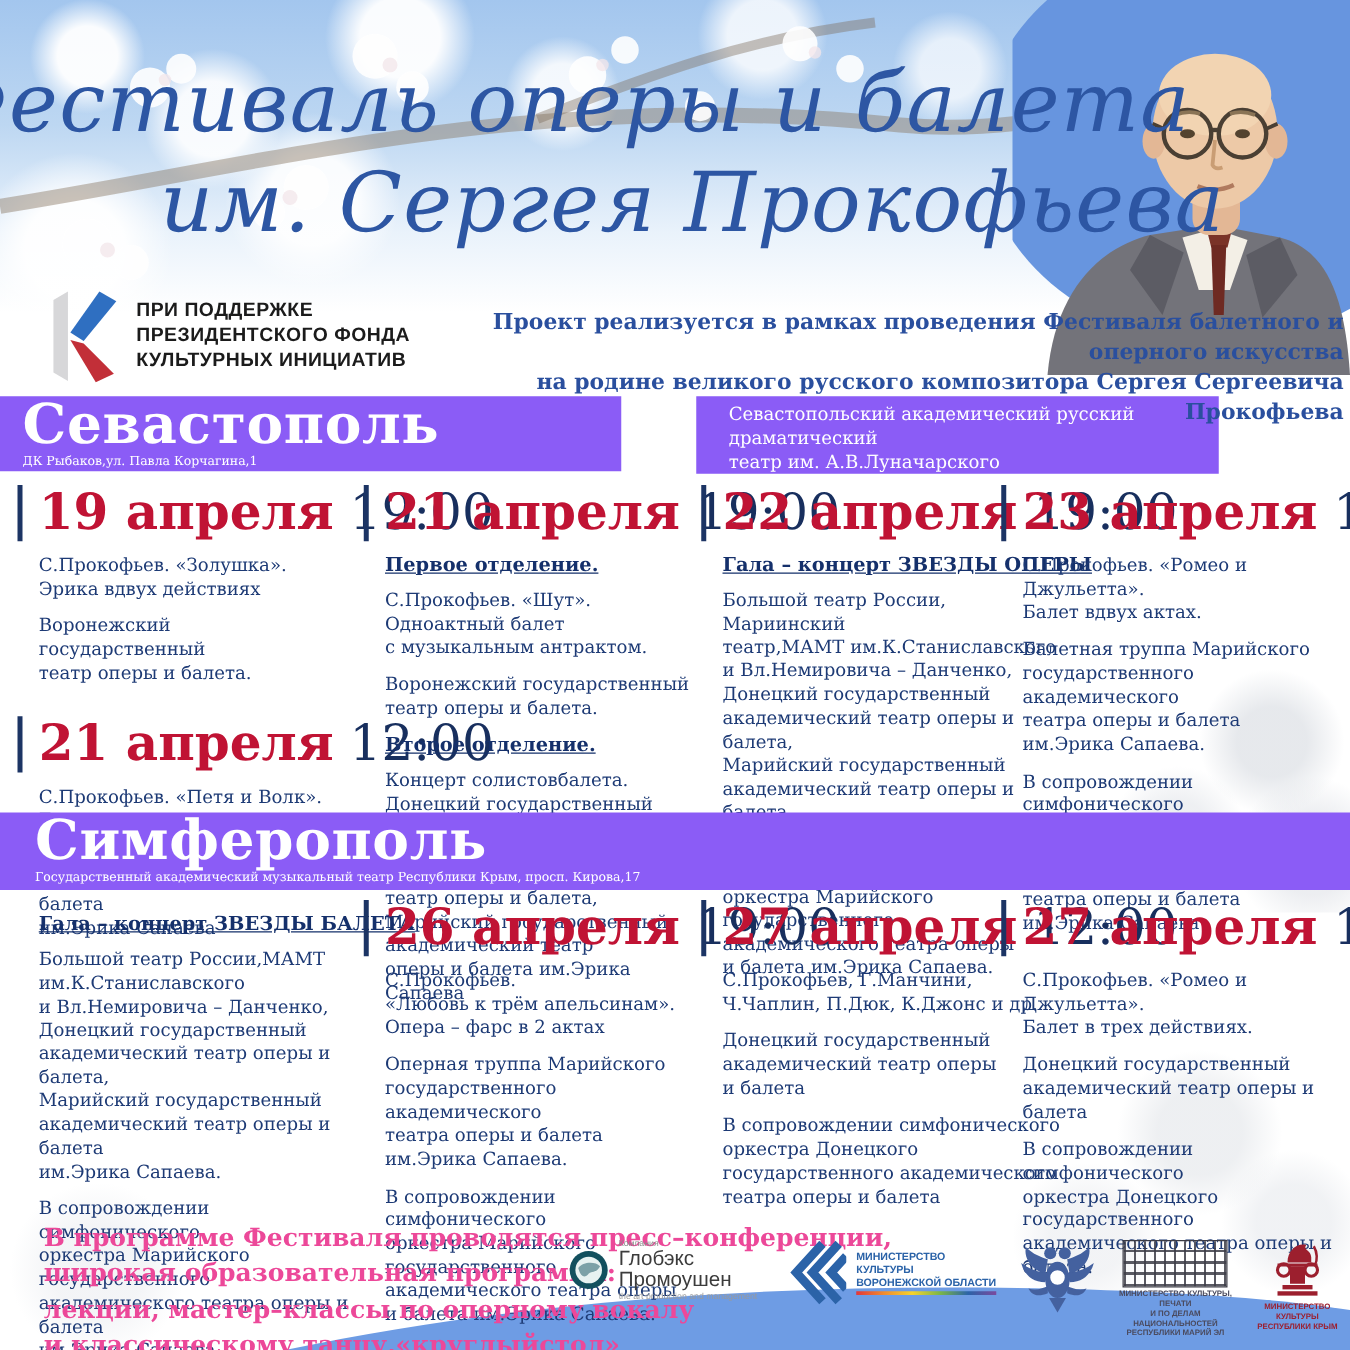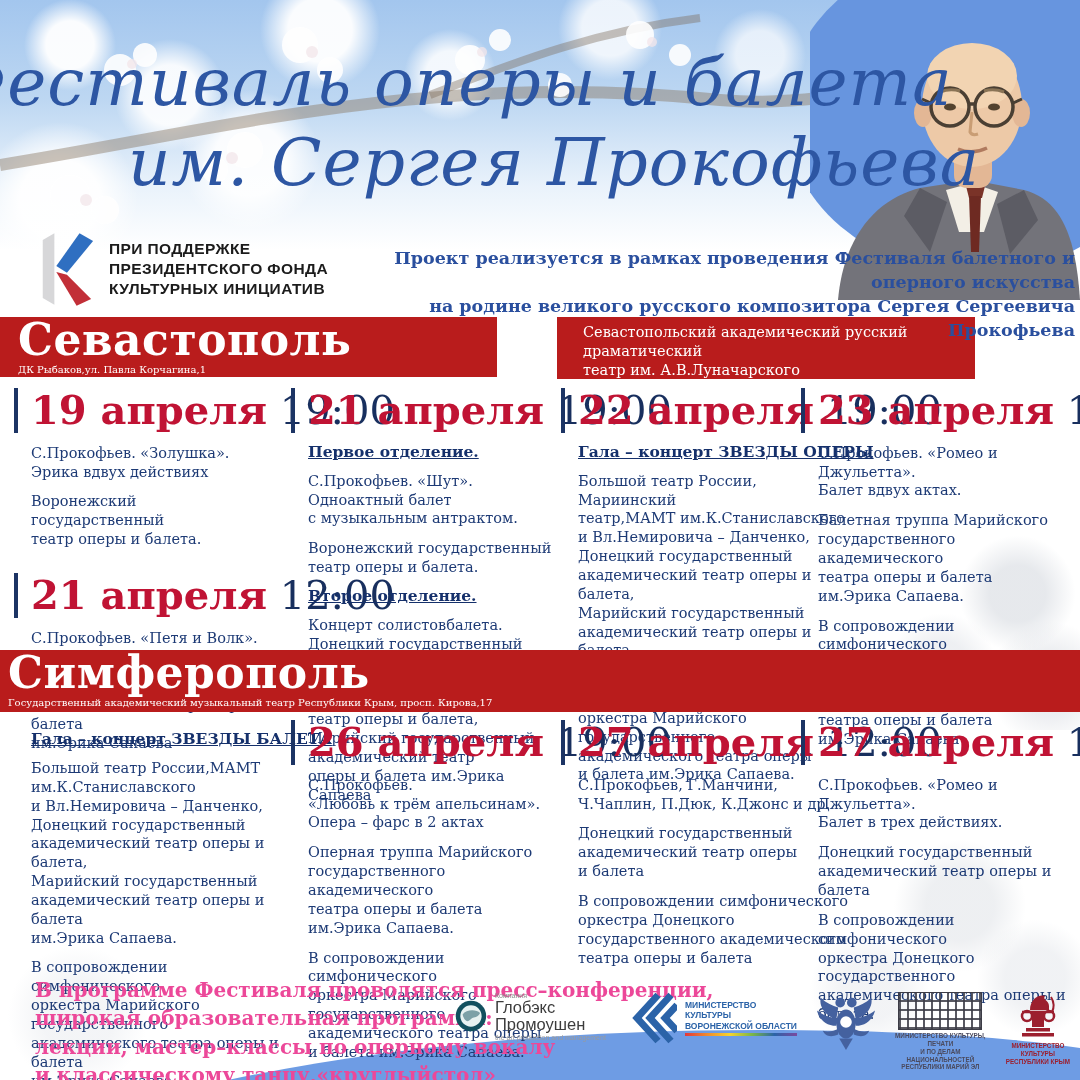--- a/index.html
+++ b/index.html
@@ -38,25 +38,25 @@
   .pfki .txt{
     font-family:"Liberation Sans",sans-serif;font-weight:bold;font-size:15.5px;
     line-height:1.3;color:#1b1b1b;letter-spacing:.4px;white-space:pre-line;
   }
   
   .subtitle{
     position:absolute;left:315px;top:246px;width:760px;z-index:3;text-align:right;
     font-weight:bold;font-size:17.5px;line-height:1.38;color:#2a4f9e;white-space:pre-line;
   }
   
-  .banner{background:#b91c1c;color:#ffffff;position:absolute;box-sizing:border-box;z-index:2;}
+  .banner{background:#8b5cf6;color:#ffffff;position:absolute;box-sizing:border-box;z-index:2;}
   .b-sev{top:317px;left:0;width:497px;height:60px;padding:1px 0 0 18px;}
   .b-sev-theatre{top:317px;left:557px;right:0;width:418px;height:62px;padding:6px 0 0 26px;
     font-size:14.5px;line-height:1.32;white-space:pre-line;}
-  .b-sim{top:650px;left:0;width:1080px;height:62px;padding:1px 0 0 8px;}
+  .b-sim{top:650px;left:0;width:1080px;height:62px;padding:1px 0 0 28px;}
   .city{font-size:44px;font-weight:bold;line-height:1.02;letter-spacing:.5px;}
   .venueline{font-size:10px;line-height:1.1;margin-top:1px;}
   
   .ev{position:absolute;color:#1d3a75;z-index:2;}
   .date{border-left:4px solid #1c3464;padding-left:13px;font-size:40px;line-height:1.12;white-space:nowrap;}
   .date .d{color:#c01334;font-weight:bold;}
   .date .t{color:#182f5e;font-weight:normal;}
   .date2{margin-top:24px;}
   .ev p{margin:11px 0 0 17px;font-size:14.5px;line-height:1.3;white-space:pre-line;}
   .ev h4{margin:9px 0 0 17px;font-size:15.5px;font-weight:bold;text-decoration:underline;

